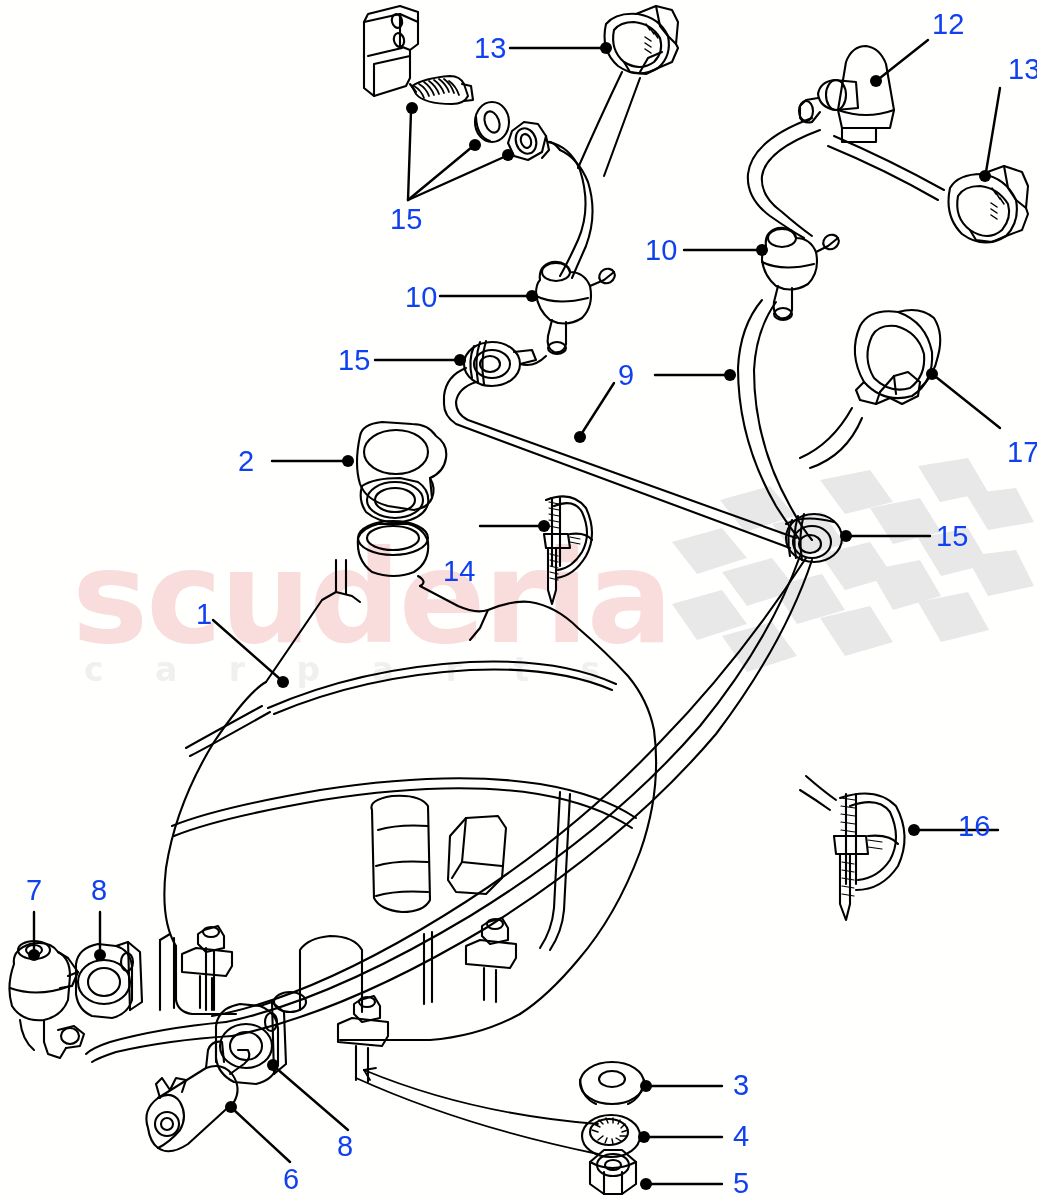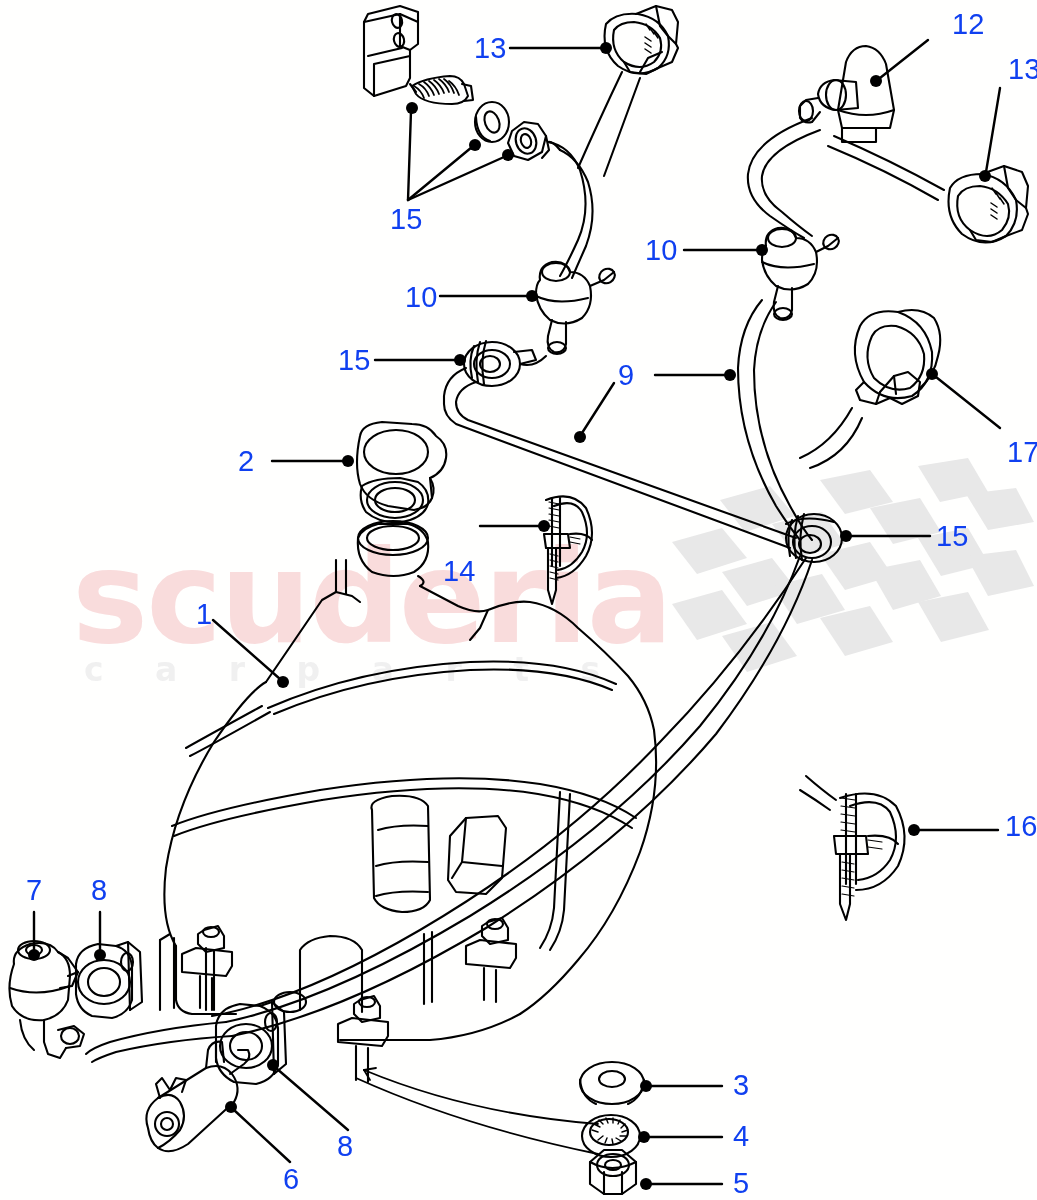--- a/index.html
+++ b/index.html
@@ -558,23 +558,23 @@
     <span class="lbl" style="left:733px;  top:1122px;">4</span>
     <span class="lbl" style="left:733px;  top:1169px;">5</span>
     <span class="lbl" style="left:283px;  top:1165px;">6</span>
     <span class="lbl" style="left:26px;   top:876px;">7</span>
     <span class="lbl" style="left:91px;   top:876px;">8</span>
     <span class="lbl" style="left:337px;  top:1132px;">8</span>
     <span class="lbl" style="left:618px;  top:361px;">9</span>
     <span class="lbl" style="left:405px;  top:283px;">10</span>
     <span class="lbl" style="left:645px; top:236px;">10</span>
     <span class="lbl" style="left:390px;  top:205px;">15</span>
-    <span class="lbl" style="left:952px;  top:10px;">12</span>
+    <span class="lbl" style="left:932px;  top:10px;">12</span>
     <span class="lbl" style="left:474px;  top:34px;">13</span>
     <span class="lbl" style="left:1008px;top:55px;">13</span>
     <span class="lbl" style="left:443px;  top:525px;margin-top:32px;">14</span>
     <span class="lbl" style="left:338px;  top:346px;">15</span>
     <span class="lbl" style="left:936px; top:522px;">15</span>
-    <span class="lbl" style="left:1005px; top:812px;">16</span>
+    <span class="lbl" style="left:958px; top:812px;">16</span>
     <span class="lbl" style="left:1007px; top:438px;">17</span>
   </div>
 
 </div>
 
 </body></html>

